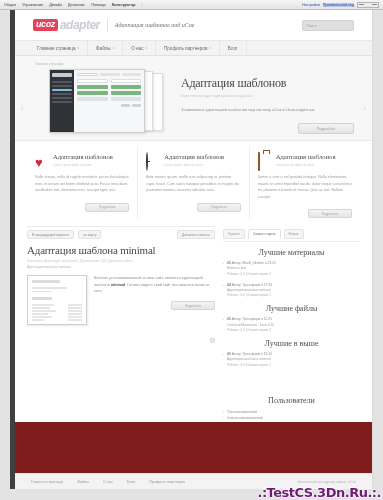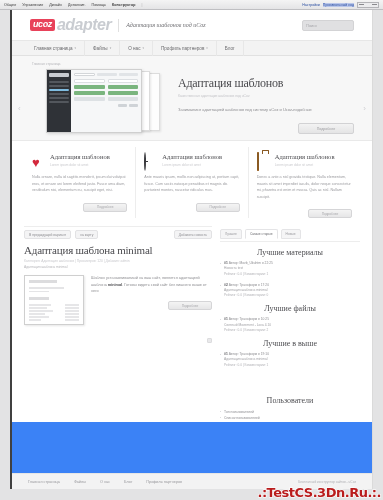--- a/index.html
+++ b/index.html
@@ -28,38 +28,38 @@
   .ucoz-bar .ub-link.hl { background: #b9c6ea; }
   .ucoz-bar .ub-box {
     width: 22px; height: 6px; border: 1px solid #b4b4b8;
     background: #ececee; display: flex; align-items: center;
     justify-content: space-between; padding: 0 1px;
   }
   .ucoz-bar .ub-box i { display: block; width: 5px; height: 1px; background: #8a8a8e; }
 
   
   .site {
-    margin: 0 10px; background: #3b82f6;
+    margin: 0 10px; background: #7f1d1d;
     height: 479px; position: relative;
-    border-left: 2px solid #404040; border-right: 1px solid #dadada;
+    border-left: 5px solid #404040; border-right: 1px solid #dadada;
   }
 
   
   .header {
     height: 30px; display: flex; align-items: center; padding: 0 18px;
     background: #fff;
   }
   .logo { display: flex; align-items: center; gap: 2px; }
   .logo-ucoz {
     background: #e8425a; color: #fff; font-size: 9px; font-weight: bold;
     padding: 1px 3px 2px; border-radius: 2px; letter-spacing: -.4px;
     line-height: 1; font-style: italic;
   }
   .logo-adapter {
-    color: #c9ccd1; font-size: 16px; font-weight: bold; font-style: italic;
+    color: #c9ccd1; font-size: 12px; font-weight: bold; font-style: italic;
     letter-spacing: -.5px; line-height: 1;
   }
   .logo-divider { width: 1px; height: 13px; background: #e0e0e0; margin: 0 7px; }
   .tagline { font-family: "Liberation Serif", serif; font-size: 6px; color: #6e6e72; font-style: italic; }
   .search-box {
     margin-left: auto; width: 52px; height: 11px; background: #e0e0e2;
     border: 1px solid #d3d3d5; border-radius: 2px; display: flex; align-items: center;
     padding: 0 3px;
   }
   .search-box span { font-size: 4px; color: #a9a9ad; }
@@ -247,21 +247,21 @@
     position: absolute; bottom: 0; left: 0; right: 0; height: 16px;
     background: #f3f3f3; border-top: 1px solid #e6e6e6;
     display: flex; align-items: center; padding: 0 16px;
   }
   .ft-item { font-size: 3.8px; color: #9a9a9e; margin-right: 14px; white-space: nowrap; }
   .ft-copy { margin-left: auto; font-size: 3.2px; color: #b0b0b4; }
 
   .watermark {
     position: absolute; right: 2px; bottom: 0px;
     font-family: "DejaVu Sans", sans-serif; font-size: 13px; font-weight: bold;
-    color: #b91c1c; -webkit-text-stroke: 1.2px #fff; paint-order: stroke fill;
+    color: #701a75; -webkit-text-stroke: 1.2px #fff; paint-order: stroke fill;
     letter-spacing: -.5px;
   }
 </style>
 </head>
 <body>
 
 <div class="page">
 
   <div class="ucoz-bar">
     <span class="ub-item">Общее</span>

